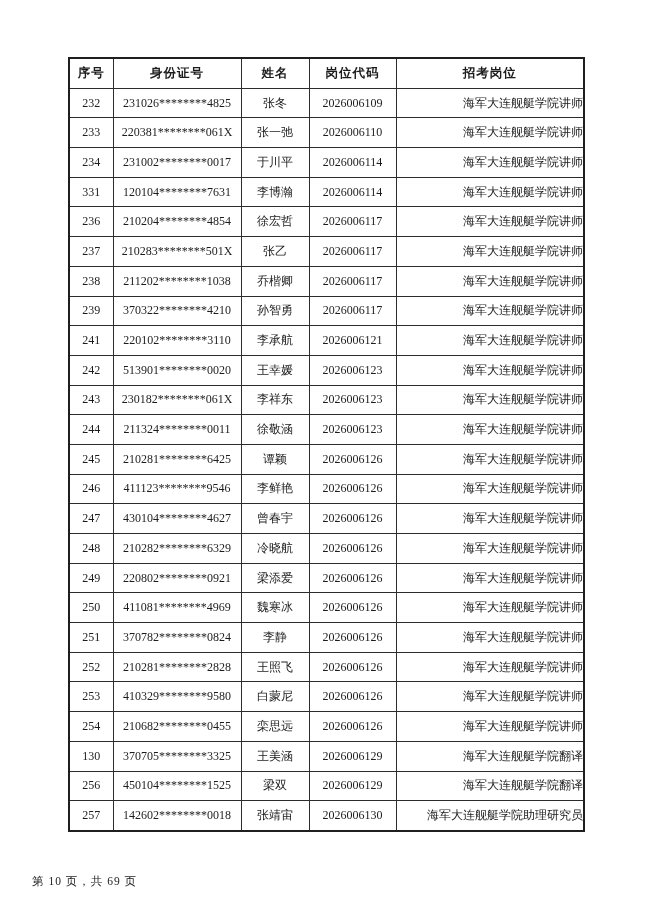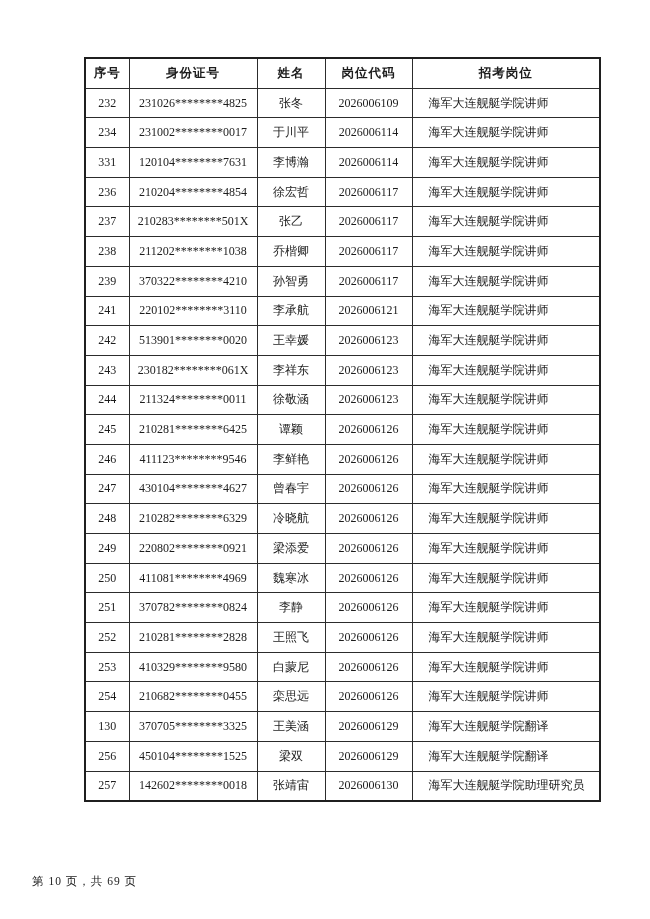--- a/index.html
+++ b/index.html
@@ -14,21 +14,21 @@
     font-family: "Liberation Serif", "DejaVu Serif", serif;
     color: #1c1c1c;
   }
   .page {
     position: absolute;
     inset: 0;
     background: #ffffff;
   }
   table.roster {
     position: absolute;
-    left: 84px;
+    left: 68px;
     top: 57px;
     width: 515px;
     border-collapse: collapse;
     table-layout: fixed;
     border: 2px solid #1f1f1f;
   }
   table.roster th,
   table.roster td {
     border: 1px solid #2c2c2c;
     font-size: 12px;
@@ -40,21 +40,21 @@
     overflow: hidden;
     color: #1c1c1c;
     font-weight: normal;
   }
   table.roster th {
     font-weight: bold;
     font-size: 12.5px;
     letter-spacing: 1px;
   }
   table.roster td:nth-child(5) {
-    text-align: left;
+    text-align: right;
     padding-left: 16px;
   }
   col.c-serial { width: 44px; }
   col.c-id     { width: 128px; }
   col.c-name   { width: 68px; }
   col.c-code   { width: 87px; }
   col.c-pos    { width: 188px; }
   .footer {
     position: absolute;
     top: 874px;
@@ -90,20 +90,27 @@
     </thead>
     <tbody>
         <tr>
           <td>232</td>
           <td>231026********4825</td>
           <td>张冬</td>
           <td>2026006109</td>
           <td>海军大连舰艇学院讲师</td>
         </tr>
         <tr>
+          <td>233</td>
+          <td>220381********061X</td>
+          <td>张一弛</td>
+          <td>2026006110</td>
+          <td>海军大连舰艇学院讲师</td>
+        </tr>
+        <tr>
           <td>234</td>
           <td>231002********0017</td>
           <td>于川平</td>
           <td>2026006114</td>
           <td>海军大连舰艇学院讲师</td>
         </tr>
         <tr>
           <td>331</td>
           <td>120104********7631</td>
           <td>李博瀚</td>

